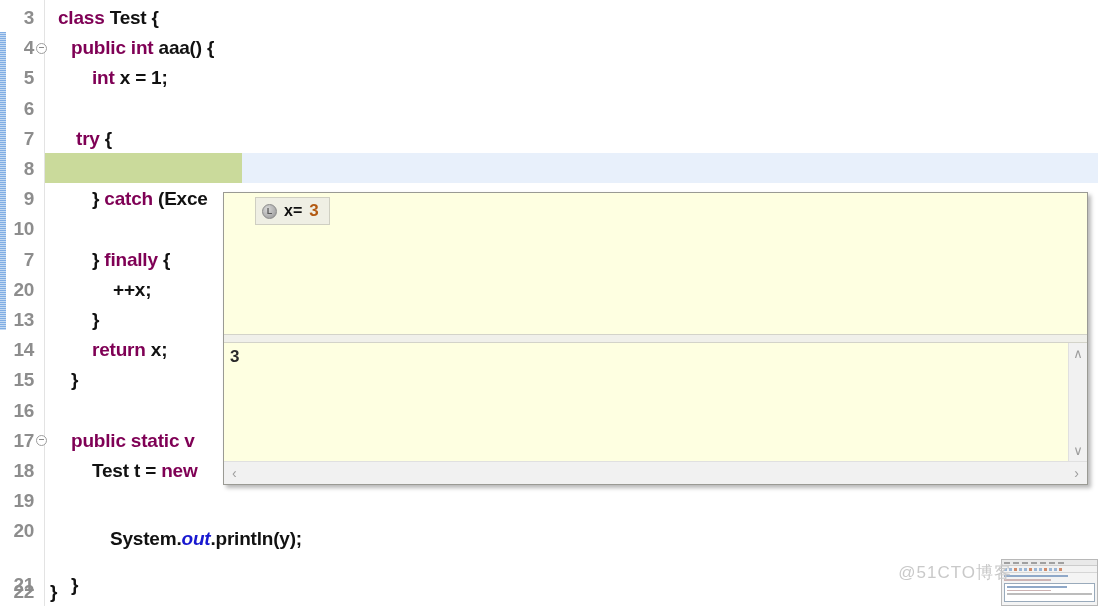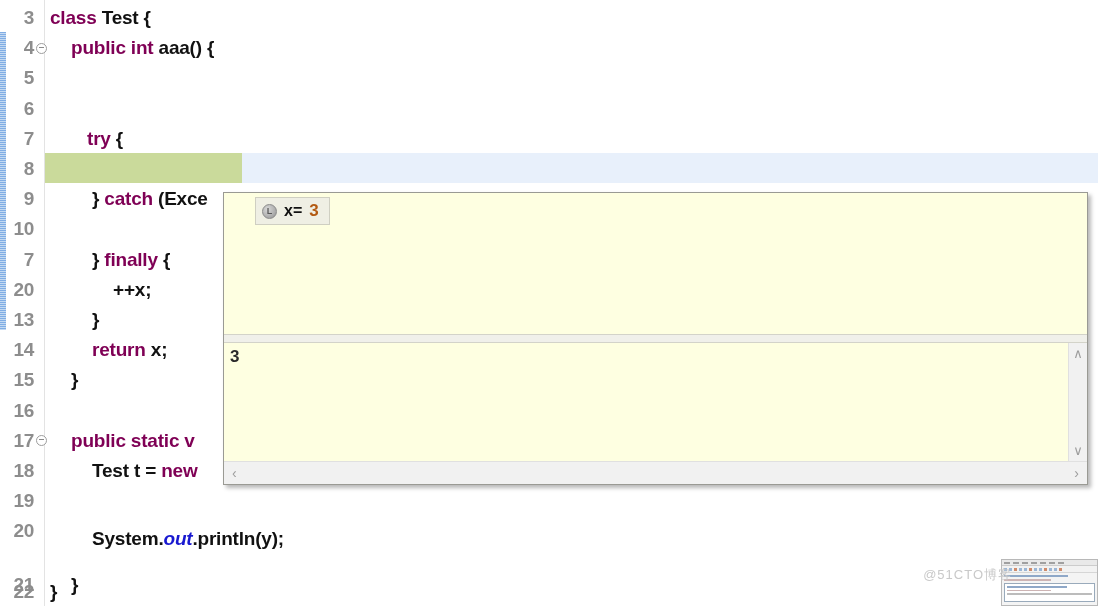--- a/index.html
+++ b/index.html
@@ -245,21 +245,21 @@
     justify-content: space-between;
     padding: 0 8px;
   }
   .hscroll .arrow { font-size: 14px; }
 
   
   #watermark {
     position: absolute;
     right: 86px;
     bottom: 22px;
-    font-size: 13px;
+    font-size: 17px;
     color: #c9c9c9;
     font-family: "Liberation Sans", sans-serif;
     letter-spacing: 1px;
     z-index: 30;
     user-select: none;
     white-space: nowrap;
   }
   #thumbnail {
     position: absolute;
     right: 0;
@@ -332,40 +332,41 @@
 
   <div class="gutter-line"></div>
 
   <div class="hl-blue" style="top:153px;"></div>
   <div class="hl-green" style="top:153px;"></div>
 
   <div id="code-rows">
       <div class="code-row" style="top: 3px;">
         <div class="lineno">3</div>
         <div class="fold"></div>
-        <div class="code-text" style="padding-left: 4px;"><span class="kw">class </span><span class="plain">Test {</span></div>
+        <div class="code-text" style="padding-left: 12px;"><span class="kw">class </span><span class="plain">Test {</span></div>
       </div>
       <div class="code-row" style="top: 33.2px;">
         <div class="lineno">4</div>
         <div class="fold"><span class="ring"></span></div>
         <div class="code-text" style="padding-left: 25px;"><span class="kw">public int </span><span class="plain">aaa() {</span></div>
       </div>
       <div class="code-row" style="top: 63.4px;">
         <div class="lineno">5</div>
         <div class="fold"></div>
+        <div class="code-text" style="padding-left: 46px;"><span class="kw">int </span><span class="plain">x = 1;</span></div>
       </div>
       <div class="code-row" style="top: 93.6px;">
         <div class="lineno">6</div>
         <div class="fold"></div>
         <div class="code-text" style="padding-left: 4px;"></div>
       </div>
       <div class="code-row" style="top: 123.8px;">
         <div class="lineno">7</div>
         <div class="fold"></div>
-        <div class="code-text" style="padding-left: 41px;"><span class="kw">try </span><span class="plain">{</span></div>
+        <div class="code-text" style="padding-left: 30px;"><span class="kw">try </span><span class="plain">{</span></div>
       </div>
       <div class="code-row is-current" style="top: 154px;">
         <div class="lineno">8</div>
         <div class="fold"></div>
       </div>
       <div class="code-row" style="top: 184.2px;">
         <div class="lineno">9</div>
         <div class="fold"></div>
         <div class="code-text" style="padding-left: 46px;"><span class="plain">} </span><span class="kw">catch </span><span class="plain">(Exce</span></div>
       </div>
@@ -414,21 +415,21 @@
         <div class="fold"></div>
         <div class="code-text" style="padding-left: 46px;"><span class="plain">Test </span><span class="plain">t = </span><span class="kw">new </span></div>
       </div>
       <div class="code-row" style="top: 486.2px;">
         <div class="lineno">19</div>
         <div class="fold"></div>
       </div>
       <div class="code-row" style="top: 516.4px;">
         <div class="lineno">20</div>
         <div class="fold"></div>
-        <div class="code-text" style="padding-left: 46px; margin-top: 16px;"><span class="plain">System.</span><span class="sfld">out</span><span class="plain">.println(y);</span></div>
+        <div class="code-text" style="padding-left: 64px; margin-top: 16px;"><span class="plain">System.</span><span class="sfld">out</span><span class="plain">.println(y);</span></div>
       </div>
       <div class="code-row" style="top: 570px;">
         <div class="lineno">21</div>
         <div class="fold"></div>
         <div class="code-text" style="padding-left: 25px;"><span class="plain">}</span></div>
       </div>
       <div class="code-row" style="top: 576.8px;">
         <div class="lineno">22</div>
         <div class="fold"></div>
         <div class="code-text" style="padding-left: 4px;"><span class="plain">}</span></div>

